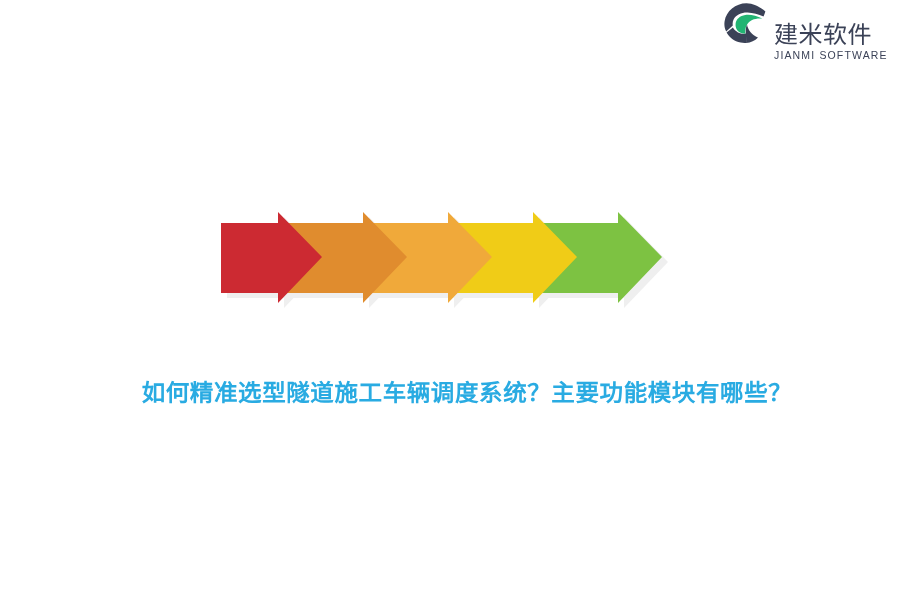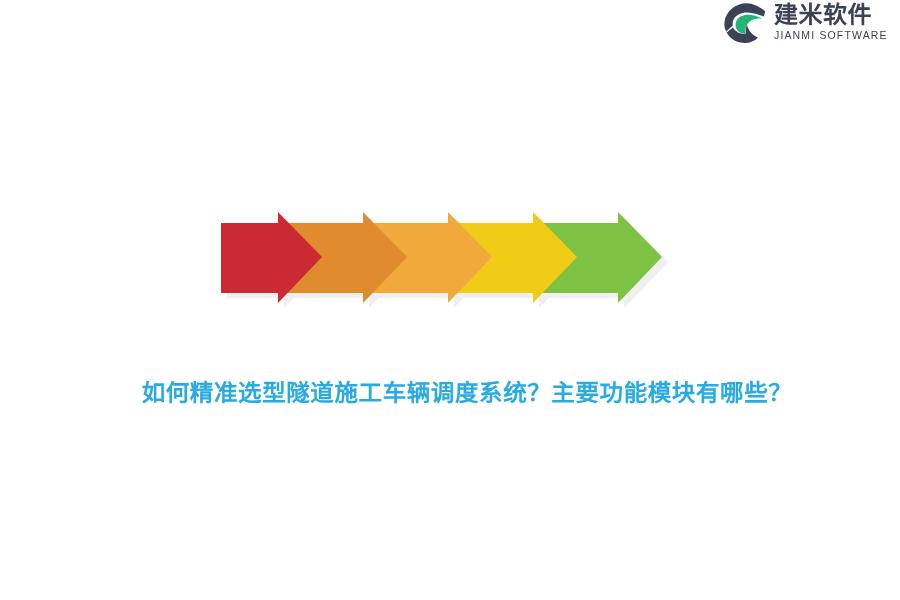--- a/index.html
+++ b/index.html
@@ -47,26 +47,27 @@
   }
   .brand-text {
     margin-left: 6px;
     display: flex;
     flex-direction: column;
     justify-content: flex-start;
     padding-top: 1px;
   }
   .brand-cn {
     font-size: 24px;
-    font-weight: 700;
+    font-weight: 400;
     color: #3b4257;
     line-height: 27px;
     letter-spacing: 0.5px;
     white-space: nowrap;
     font-family: "Liberation Sans", "DejaVu Sans", sans-serif;
+    margin-top: 20px;
   }
   .brand-en {
     font-size: 10.5px;
     font-weight: 400;
     color: #3b4257;
     line-height: 13px;
     letter-spacing: 1.15px;
     white-space: nowrap;
     margin-top: 1px;
     font-family: "Liberation Sans", "DejaVu Sans", sans-serif;

